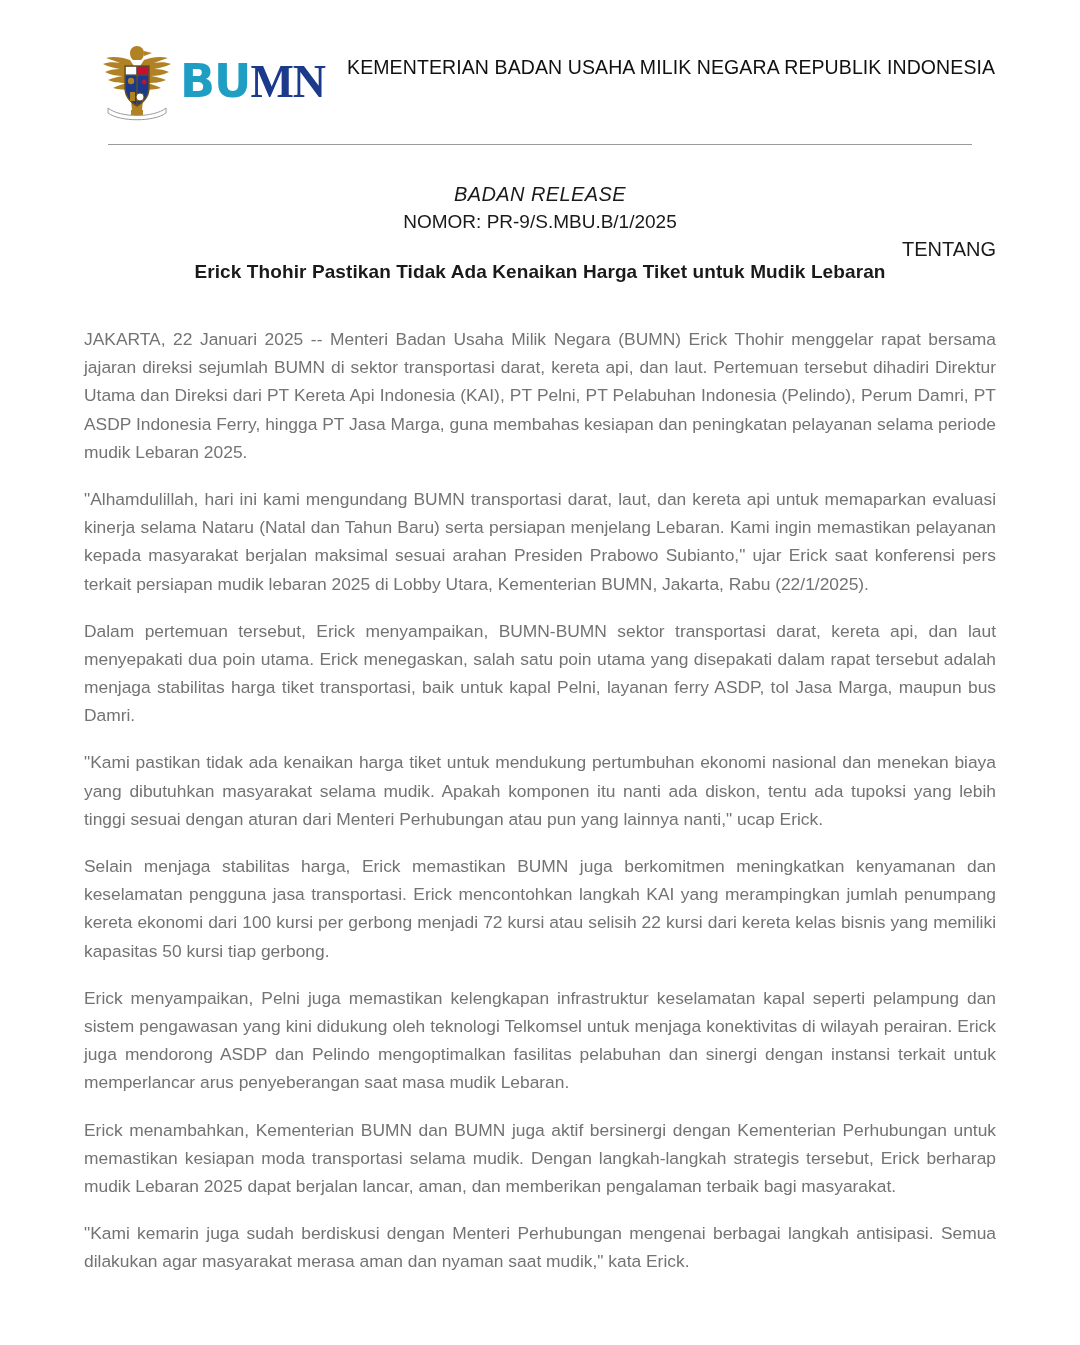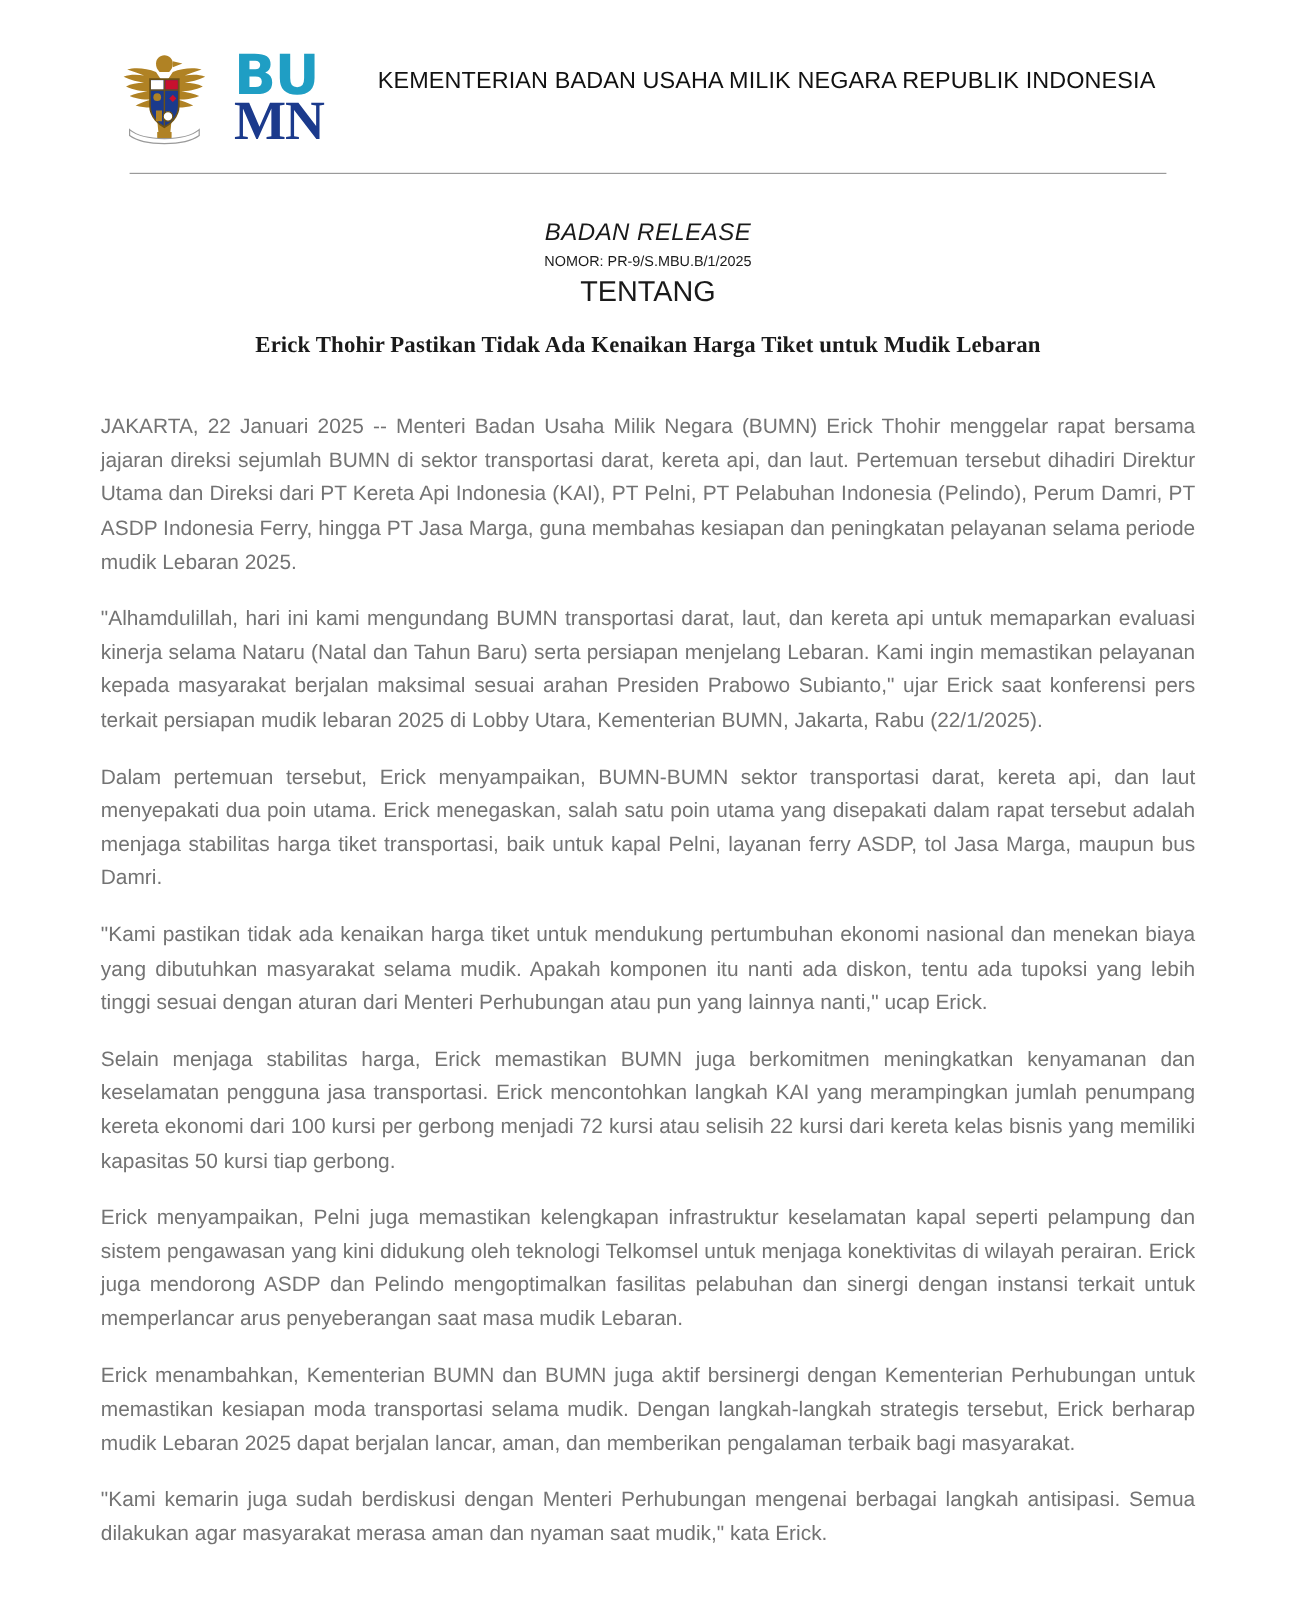--- a/index.html
+++ b/index.html
@@ -35,23 +35,23 @@
     padding-right: 22px;
   }
   .garuda {
     width: 74px;
     height: 82px;
     position: relative;
     flex: 0 0 auto;
   }
   .bumn-wordmark {
     display: flex;
-    flex-direction: column;
+    flex-direction: row;
     line-height: 0.82;
-    margin-left: 21px;
+    margin-left: 6px;
     margin-top: 2px;
   }
   .bumn-wordmark .line1,
   .bumn-wordmark .line2 {
     font-family: "DejaVu Sans", sans-serif;
     font-weight: bold;
     font-size: 46px;
     letter-spacing: -1px;
   }
   .bumn-wordmark .line1 { color: #1f9ec4; }
@@ -90,33 +90,32 @@
   .doc-title-block {
     text-align: center;
     margin-top: 38px;
   }
   .pr-label {
     font-size: 20px;
     font-style: italic;
     letter-spacing: 0.4px;
   }
   .pr-number {
-    font-size: 12px;
+    font-size: 19px;
     margin-top: 5px;
   }
   .pr-tentang {
-    font-size: 24px;
+    font-size: 20px;
     margin-top: 5px;
+    text-align: right;
   }
   .pr-headline {
     font-size: 19px;
     font-weight: bold;
-    margin-top: 19px;
     letter-spacing: 0.1px;
-    font-family: Liberation Serif, serif;
   }
 
   
   .body-text {
     margin-top: 42px;
   }
   .body-text p {
     font-size: 17.4px;
     line-height: 1.62;
     text-align: justify;

